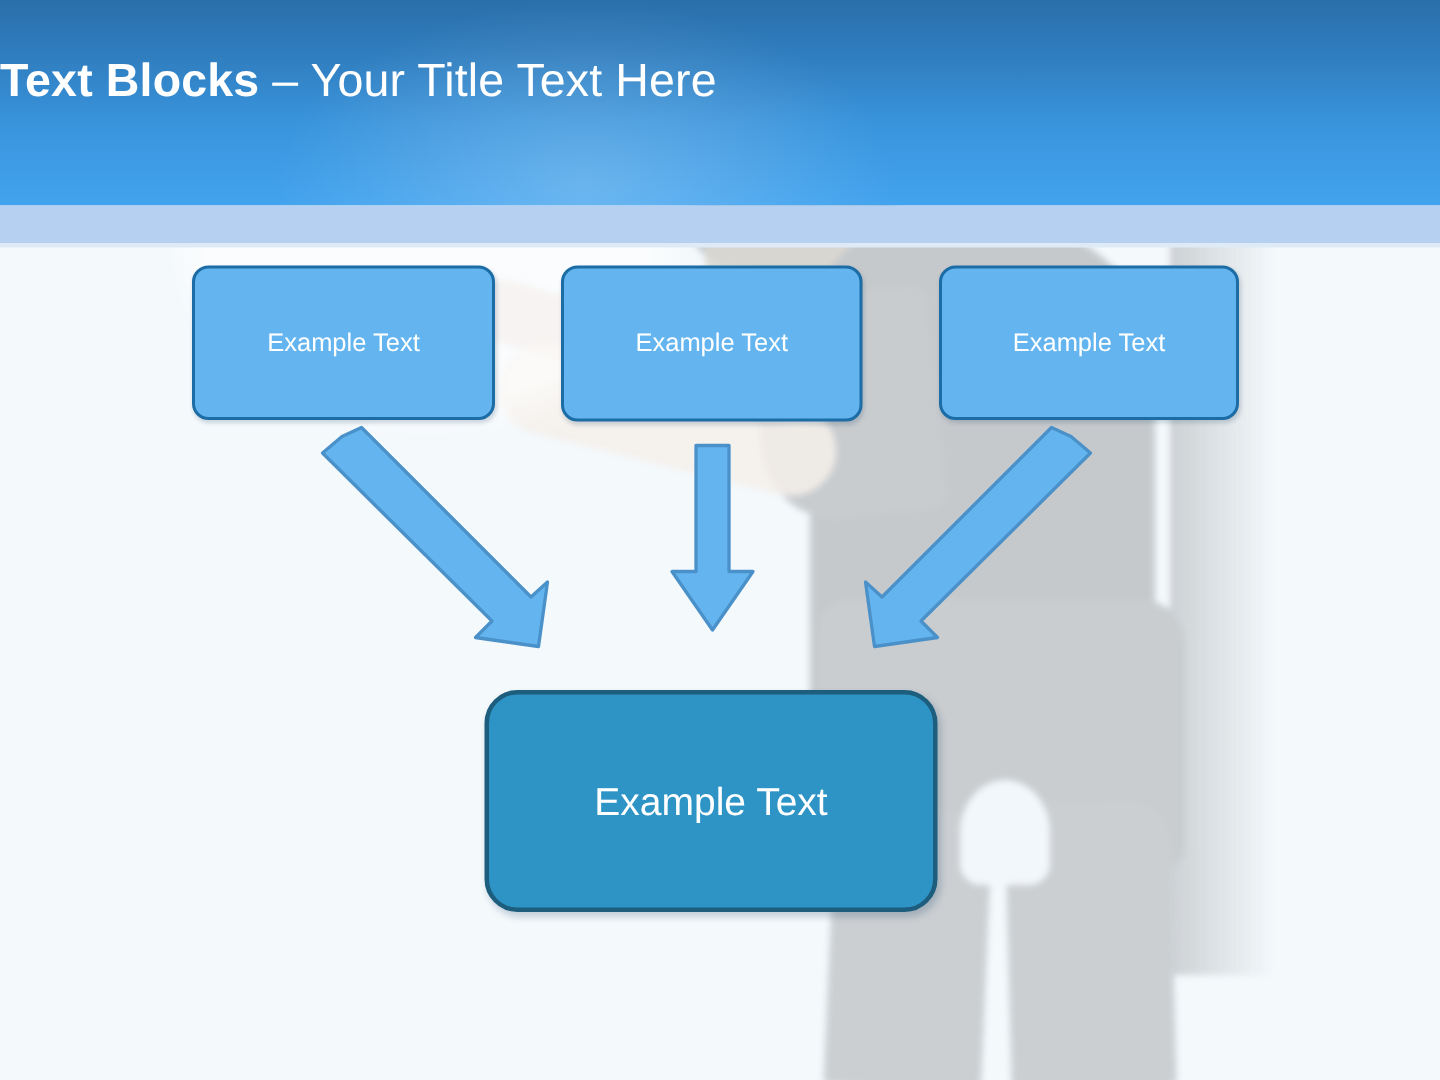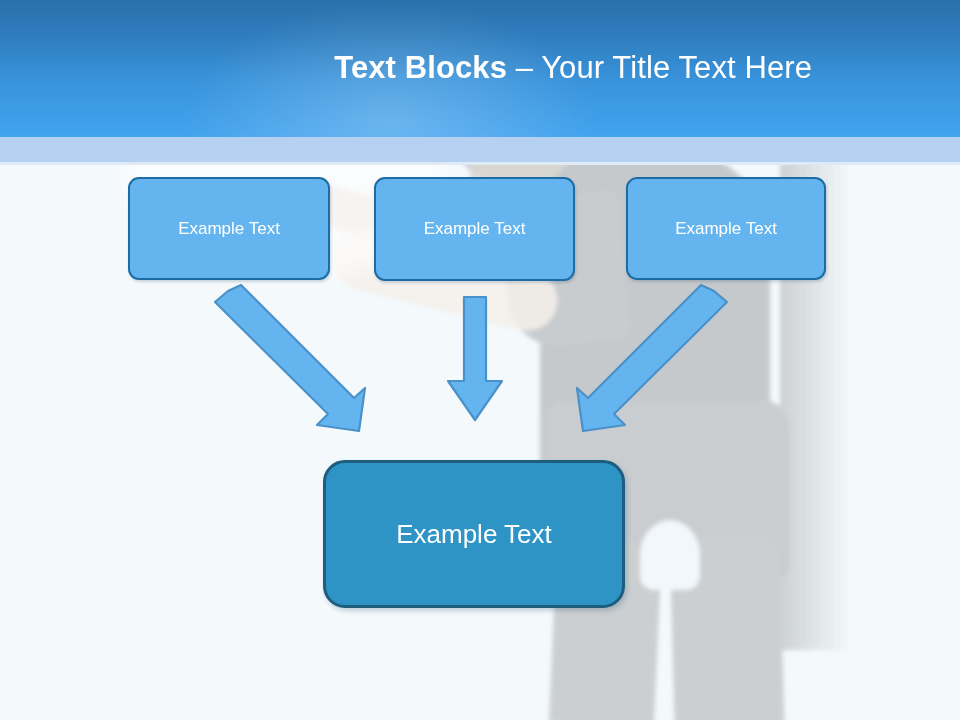--- a/index.html
+++ b/index.html
@@ -124,23 +124,23 @@
   }
   #header-glow {
     position: absolute;
     left: 180px; top: 0;
     width: 420px; height: 137px;
     background: radial-gradient(ellipse at 50% 90%, rgba(255,255,255,.22), rgba(255,255,255,0) 70%);
     pointer-events: none;
   }
   #slide-title {
     position: absolute;
-    left: 0; top: 50px;
+    left: 0; top: 36px;
     width: 812px;
-    text-align: right;
+    text-align: left;
     color: #ffffff;
     font-size: 31px;
     letter-spacing: .1px;
     white-space: nowrap;
   }
   #slide-title .t-bold { font-weight: bold; }
   #slide-title .t-reg  { font-weight: normal; }
 
   #accent-band {
     position: absolute;

